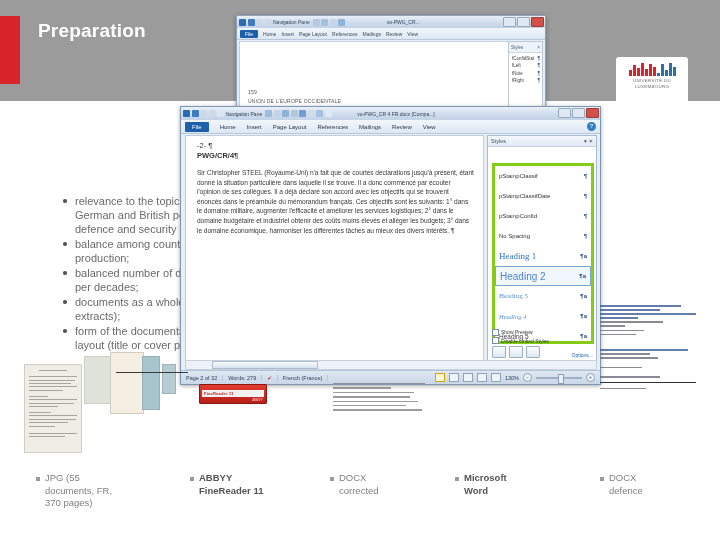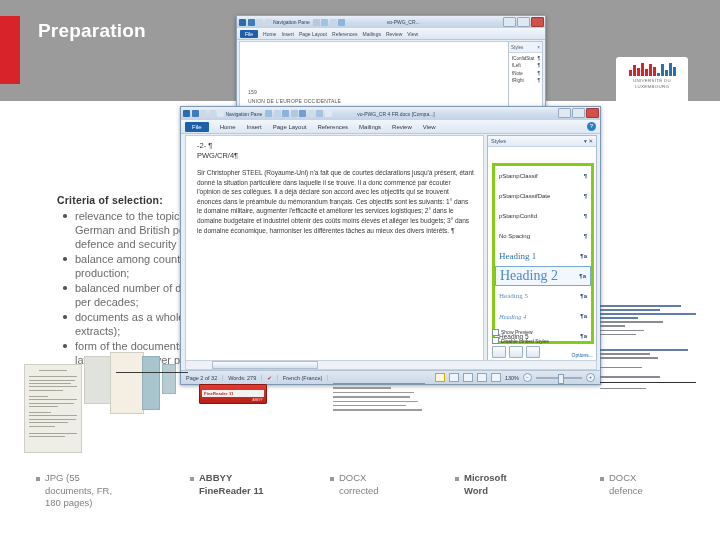--- a/index.html
+++ b/index.html
@@ -131,21 +131,20 @@
       <i class="b" style="height:12px"></i>
       <i class="b" style="height:6px"></i>
     <i class="b" style="height:13px"></i>
       <i class="b" style="height:9px"></i>
   </div>
   <div class="logo-text">UNIVERSITÉ DU</div>
   <div class="logo-text" style="margin-top:0">LUXEMBOURG</div>
 </div>
 
 <div class="criteria">
-  <div class="criteria-title">Criteria of selection:</div>
   <ul>
     <li>relevance to the topic: French, German and British positions on defence and security matters;</li>
     <li>balance among countries of production;</li>
     <li>balanced number of documents per decades;</li>
     <li>documents as a whole (no extracts);</li>
     <li>form of the documents: different layout (title or cover page, tables)</li>
   </ul>
 </div>
 
 <div class="scan" style="left:24px;top:364px;width:56px;height:87px;">
@@ -262,21 +261,21 @@
     <span class="tab">References</span>
     <span class="tab">Mailings</span>
     <span class="tab">Review</span>
     <span class="tab">View</span>
     <span class="help-dot">?</span>
   </div>
 
   <div class="doc-page" id="word-doc">
     <div style="padding:5px 9px 0 11px;">
       <div class="doc-top">-2- ¶</div>
-      <div class="doc-top" style="margin-bottom:7px;">PWG/CR/4¶</div>
+      <div class="doc-top" style="margin-bottom:7px;font-weight:bold;">PWG/CR/4¶</div>
       <div class="doc-p">Sir Christopher STEEL (Royaume-Uni) n'a fait que de courtes déclarations jusqu'à présent, étant donné la situation particulière dans laquelle il se trouve. Il a donc commencé par écouter l'opinion de ses collègues. Il a déjà déclaré son accord avec les objectifs qui se trouvent énoncés dans le préambule du mémorandum français. Ces objectifs sont les suivants: 1° dans le domaine militaire, augmenter l'efficacité et améliorer les services logistiques; 2° dans le domaine budgétaire et industriel obtenir des coûts moins élevés et alléger les budgets; 3° dans le domaine économique, harmoniser les différentes tâches au mieux des divers intérêts. ¶</div>
     </div>
   </div>
 
   <div id="front-styles">
     <div class="fsp-head">
       <span>Styles</span>
       <span>
         <span>▾</span>
         <span>✕</span>
@@ -297,21 +296,21 @@
         </div>
       <div class="fsp-row">
         <span class="fsp-name">No Spacing</span>
         <span class="fsp-mark">¶</span>
         </div>
       <div class="fsp-row">
         <span class="fsp-name" style="font-size:9px;color:#2e74b5;font-family:'Liberation Serif',serif;">Heading 1</span>
         <span class="fsp-mark">¶a</span>
         </div>
       <div class="fsp-row sel">
-        <span class="fsp-name" style="font-size:14px;color:#4a89c8;font-family:Liberation Serif, serif;">Heading 2</span>
+        <span class="fsp-name" style="font-size:10px;color:#4a89c8;font-family:Liberation Sans, sans-serif;">Heading 2</span>
         <span class="fsp-mark">¶a</span>
         </div>
       <div class="fsp-row">
         <span class="fsp-name" style="font-size:7px;color:#5b93cc;font-family:'Liberation Serif',serif;">Heading 5</span>
         <span class="fsp-mark">¶a</span>
         </div>
       <div class="fsp-row">
         <span class="fsp-name" style="font-size:6.5px;color:#5b93cc;font-style:italic;font-family:'Liberation Serif',serif;">Heading 4</span>
         <span class="fsp-mark">¶a</span>
         </div>
@@ -399,21 +398,21 @@
   <i class="rule" style="width:100%"></i>
   <i style="width:48%;margin-top:5px"></i>
 </div>
 
 <div class="captions">
   <div class="cap" style="left:36px;">
     <span class="sq"></span>
     <span class="lbl">
       <span>JPG (55</span><br>
       <span>documents, FR,</span><br>
-      <span>180 pages)</span>
+      <span>370 pages)</span>
     </span>
   </div>
   <div class="cap" style="left:190px;">
     <span class="sq"></span>
     <span class="lbl bold">
       <span>ABBYY</span><br>
       <span>FineReader 11</span>
     </span>
   </div>
   <div class="cap" style="left:330px;">

